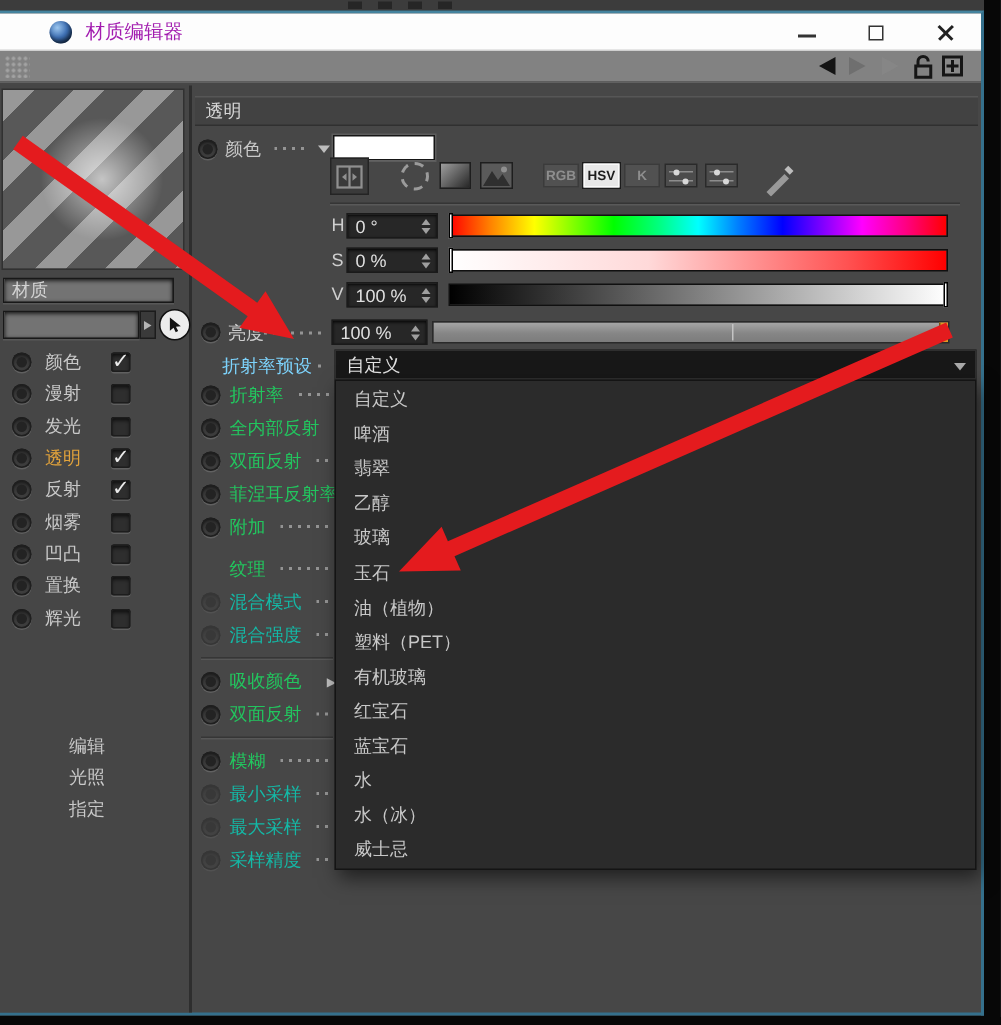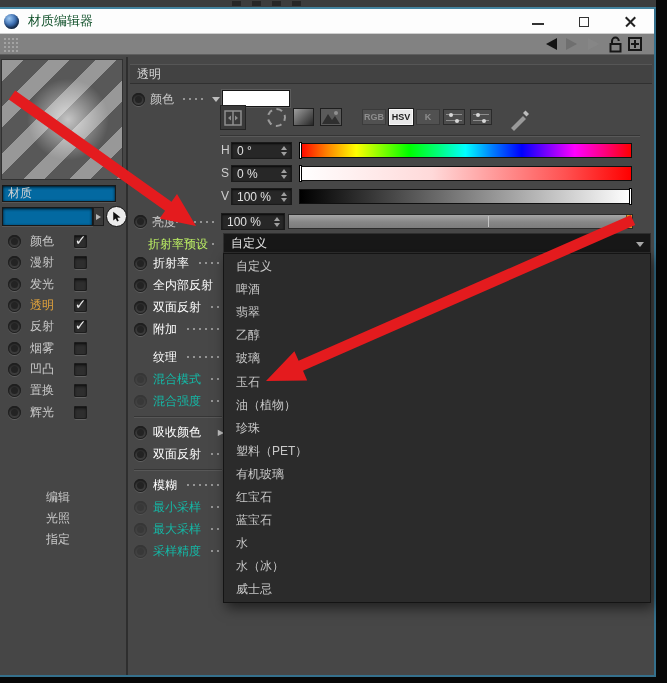--- a/index.html
+++ b/index.html
@@ -10,21 +10,21 @@
   .top-strip{position:absolute;left:0;top:0;width:656px;height:7px;background:#3c3c3c}
   .strip-deco{position:absolute;left:232px;top:1px;width:78px;height:5px;
     background:repeating-linear-gradient(to right,#262626 0 9px,transparent 9px 20px)}
 
   
   .window{position:absolute;left:0;top:7px;width:656px;height:670px;background:#474747;
     border-top:2px solid #44839e;border-right:2px solid #35708c;border-bottom:2px solid #35708c}
 
   
   .titlebar{position:absolute;left:0;top:0;right:0;height:25px;background:#fdfdfd;border-bottom:1px solid #cfcfcf;
-    display:flex;align-items:center;padding-left:4px;gap:9px;color:#14532d;font-size:13px}
+    display:flex;align-items:center;padding-left:33px;gap:9px;color:#a21caf;font-size:13px}
   .app-icon{width:15px;height:15px;flex:none;border-radius:50%;
     background:radial-gradient(circle at 35% 30%,#9cc6ee 0%,#3f71b5 45%,#132f57 100%);
     box-shadow:inset -1px -2px 3px rgba(0,0,0,.55)}
   .win-controls{position:absolute;right:1px;top:0;height:25px;display:flex}
   .win-btn{width:46px;height:100%;display:flex;align-items:center;justify-content:center}
   .min-glyph{width:12px;height:1.5px;background:#333;margin-top:5px}
   .max-glyph{width:10px;height:10px;border:1.2px solid #333}
   .x-glyph{position:relative;width:13px;height:13px}
   .x-glyph::before,.x-glyph::after{content:"";position:absolute;left:0;top:6px;width:13px;height:1.5px;background:#222}
   .x-glyph::before{transform:rotate(45deg)}.x-glyph::after{transform:rotate(-45deg)}
@@ -41,21 +41,21 @@
   .tb-plus{position:absolute;left:628px;top:3px;width:14px;height:14px;border:2px solid #161616;background:#8a8a8a}
   .tb-plus::before{content:"";position:absolute;left:1px;right:1px;top:4px;height:2px;background:#161616}
   .tb-plus::after{content:"";position:absolute;top:1px;bottom:1px;left:4px;width:2px;background:#161616}
 
   
   .sidebar{position:absolute;left:0;top:48px;width:128px;bottom:0;background:#464646;border-right:2px solid #2e2e2e}
   .preview{position:absolute;left:1px;top:2px;width:122px;height:121px;border:1px solid #313131;overflow:hidden;
     background:repeating-linear-gradient(135deg,#989898 0 15px,#585858 15px 33px)}
   .preview::after{content:"";position:absolute;inset:0;
     background:radial-gradient(circle at 55% 50%,rgba(255,255,255,.65),rgba(255,255,255,0) 46%)}
-  .field{background:#0369a1;border:1px solid #181818;box-shadow:inset 0 1px 3px rgba(0,0,0,.85),0 1px 0 rgba(255,255,255,.1);
+  .field{background:#737373;border:1px solid #181818;box-shadow:inset 0 1px 3px rgba(0,0,0,.85),0 1px 0 rgba(255,255,255,.1);
     color:#d2d2d2;display:flex;align-items:center;padding-left:5px}
   .name-field{position:absolute;left:2px;top:128px;width:114px;height:17px}
   .shader-field{position:absolute;left:2px;top:150px;width:91px;height:19px}
   .shader-btn{position:absolute;left:93px;top:150px;width:11px;height:19px;background:#3a3a3a;border:1px solid #1c1c1c;
     display:flex;align-items:center;justify-content:center}
   .shader-btn i{width:0;height:0;border-top:3.5px solid transparent;border-bottom:3.5px solid transparent;border-left:5px solid #b5b5b5}
   .pick-circle{position:absolute;left:106px;top:149px;width:21px;height:21px;border-radius:50%;background:#ececec;
     border:1.5px solid #101010;display:flex;align-items:center;justify-content:center}
   .channels{position:absolute;left:0;top:174px;right:2px}
   .ch-row{display:flex;align-items:center;height:21.3px;padding-left:8px}
@@ -117,25 +117,25 @@
   .b-radio{position:absolute;left:4px;top:158px}
   .b-dots{position:absolute;left:46px;width:42px;top:164px;height:2px;
     background-image:repeating-linear-gradient(to right,#949494 0 2px,transparent 2px 6px)}
   .b-field{position:absolute;left:91px;top:156px;width:64px;height:17px}
   .b-slider{position:absolute;left:158px;top:157px;width:345px;height:15px;border:1px solid #2a2a2a;
     background:linear-gradient(#a6a6a6,#868686 55%,#7c7c7c)}
   .b-slider::before{content:"";position:absolute;left:58%;top:1px;bottom:1px;width:1px;background:#c4c4c4}
   .b-slider::after{content:"";position:absolute;right:0;top:0;bottom:0;width:5px;background:#dd9a26;border-left:1px solid #7a5210}
 
   .preset-row{position:absolute;left:2px;top:178px;width:90px;height:18px;display:flex;align-items:center;padding-left:16px}
-  .preset-row .p-label{white-space:nowrap;color:#bef264}
+  .preset-row .p-label{white-space:nowrap;color:#7dd3fc}
 
   .params{position:absolute;left:2px;top:195px;width:92px}
   .param-row{display:flex;align-items:center;height:22px;gap:6px;padding-left:2px}
-  .param-label{white-space:nowrap;color:#ffffff}
+  .param-label{white-space:nowrap;color:#22c55e}
   .param-row.disabled .param-label{color:#14b8a6}
   .param-row.disabled .radio{opacity:.4}
   .radio-spacer{width:13px;flex:none}
   .submenu-arrow{color:#c2c2c2;font-size:8px;margin-left:auto}
   .param-sep{height:1px;background:#363636;box-shadow:0 1px 0 rgba(255,255,255,.09);margin:4px 2px}
   .param-gap{height:6px}
 
   
   .preset-select{position:absolute;left:93px;top:176px;width:428px;height:20px;background:#181818;border:1px solid #2f2f2f;
     display:flex;align-items:center;padding-left:7px;color:#e4e4e4;z-index:6}
@@ -368,20 +368,25 @@
             <span class="param-label">全内部反射</span>
             <span class="dots"></span>
           </div>
           <div class="param-row">
             <span class="radio"></span>
             <span class="param-label">双面反射</span>
             <span class="dots"></span>
           </div>
           <div class="param-row">
             <span class="radio"></span>
+            <span class="param-label">菲涅耳反射率</span>
+            <span class="dots"></span>
+          </div>
+          <div class="param-row">
+            <span class="radio"></span>
             <span class="param-label">附加</span>
             <span class="dots"></span>
           </div>
           <div class="param-gap"></div>
           <div class="param-row">
             <span class="radio-spacer"></span>
             <span class="param-label">纹理</span>
             <span class="dots"></span>
           </div>
           <div class="param-row disabled">
@@ -433,21 +438,20 @@
         <span class="sel-arrow"></span>
       </div>
       <div class="dropdown">
           <div class="dd-item">自定义</div>
           <div class="dd-item">啤酒</div>
           <div class="dd-item">翡翠</div>
           <div class="dd-item">乙醇</div>
           <div class="dd-item">玻璃</div>
           <div class="dd-item">玉石</div>
           <div class="dd-item">油（植物）</div>
-          <div class="dd-item">珍珠</div>
           <div class="dd-item">塑料（PET）</div>
           <div class="dd-item">有机玻璃</div>
           <div class="dd-item">红宝石</div>
           <div class="dd-item">蓝宝石</div>
           <div class="dd-item">水</div>
           <div class="dd-item">水（冰）</div>
           <div class="dd-item">威士忌</div>
         </div>
     </div>
   </div>

